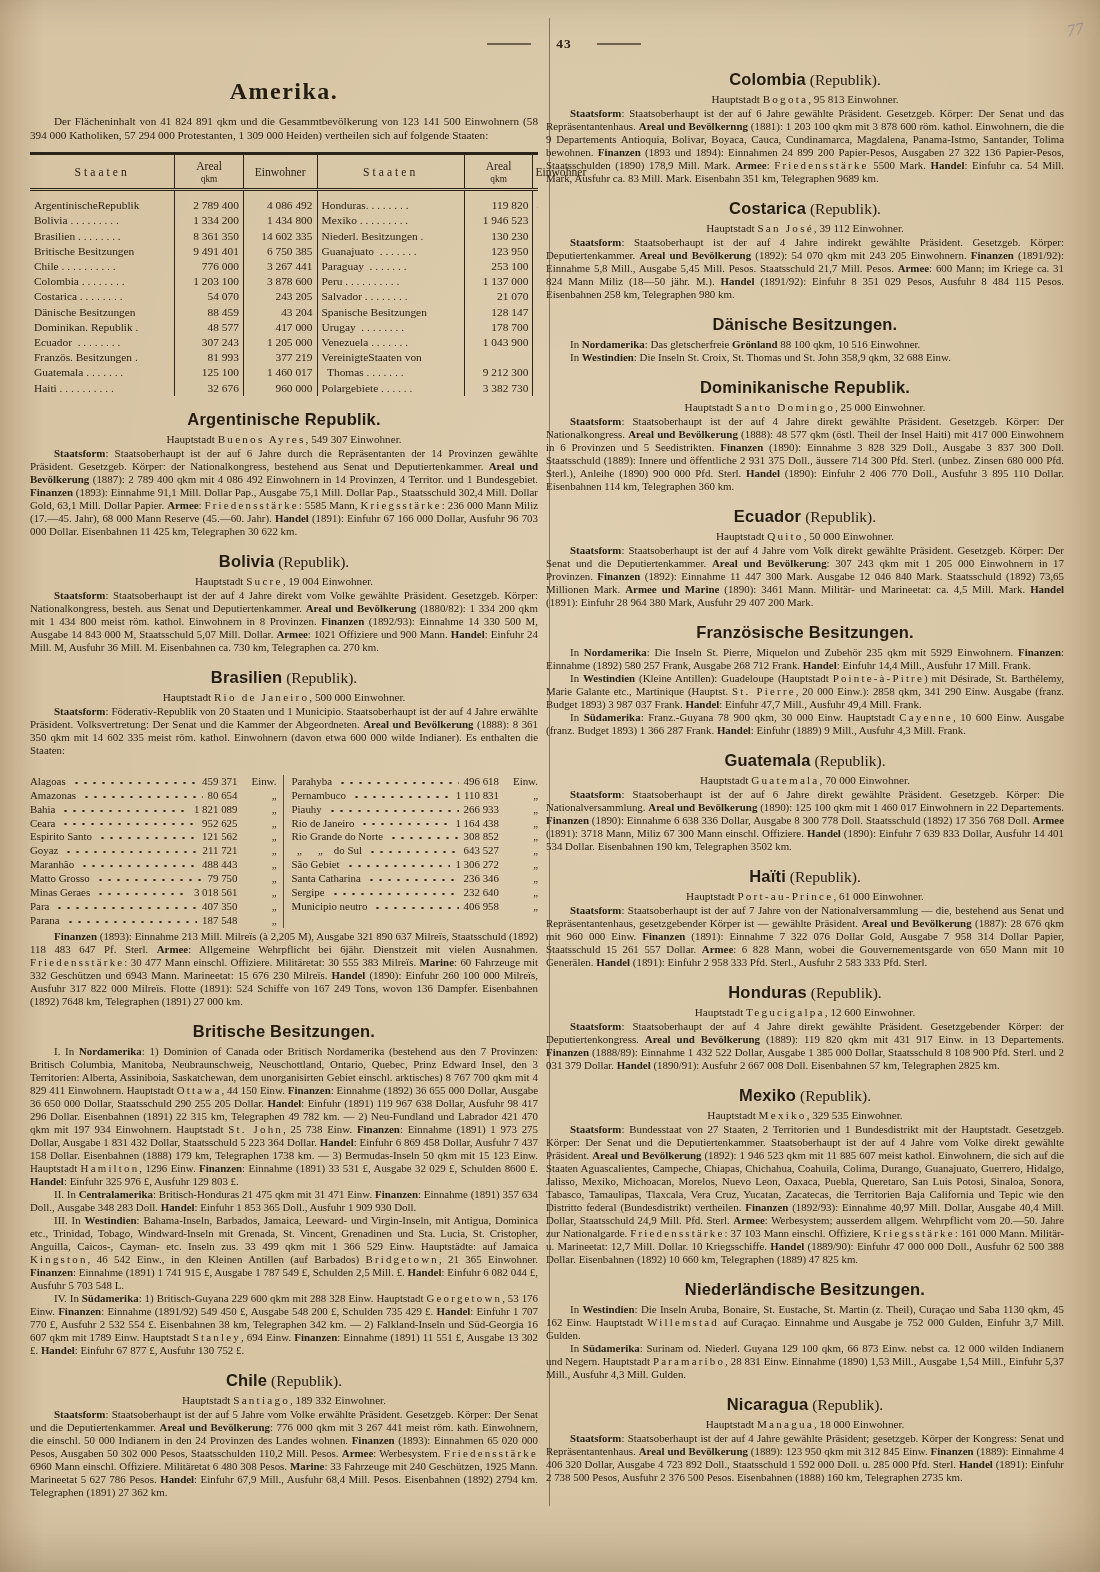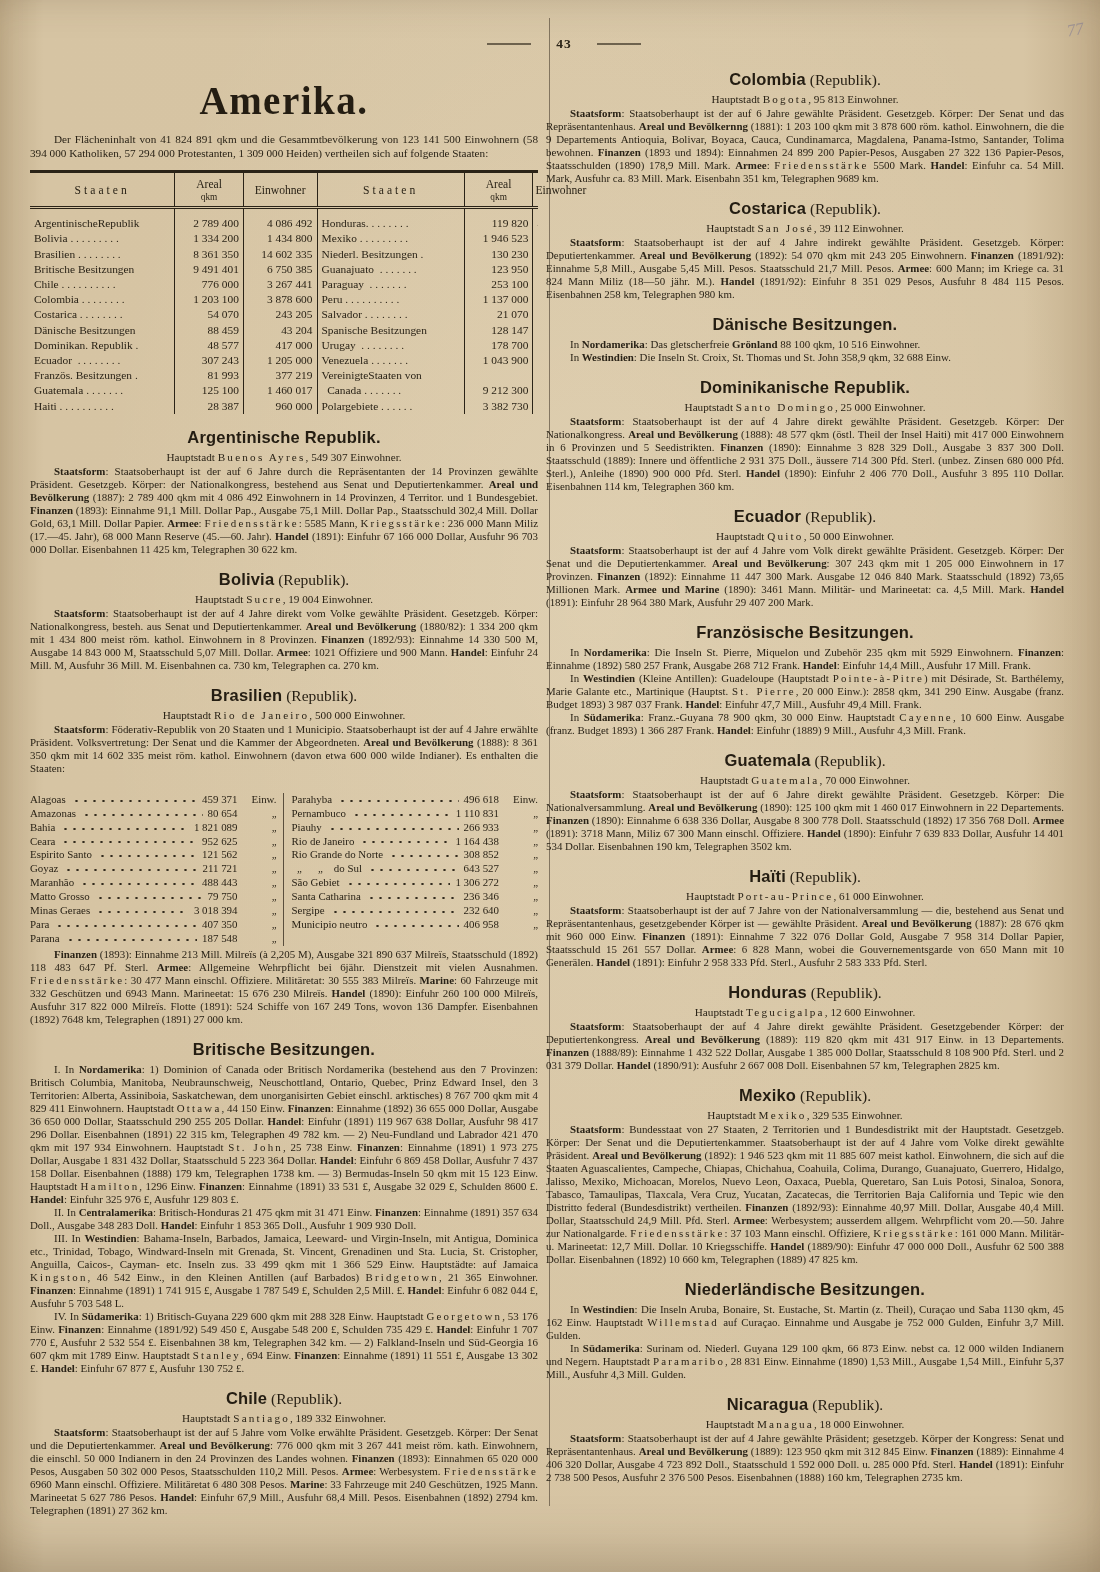--- a/index.html
+++ b/index.html
@@ -17,21 +17,21 @@
   
   .pagehead{position:absolute; top:36px; left:14px; width:100%; display:flex; justify-content:center; align-items:center; gap:25px; font-size:13.5px; font-weight:bold; letter-spacing:1px;}
   .pagehead .dash{width:44px; height:1.5px; background:#4a4030; opacity:.75;}
   .marginnote{position:absolute; top:20px; right:16px; font-style:italic; font-size:17px; color:rgba(95,95,150,.38); transform:rotate(-10deg);}
   
   #cols{position:absolute; top:56px; left:30px; width:1048px; height:1505px; display:flex;}
   #col-left{width:508px;}
   #col-right{width:518px; margin-left:8px;}
   .coldivider{position:absolute; top:18px; left:549px; width:1px; height:1488px; background:rgba(58,48,34,.55);}
   
-  .main-title{ text-align:center; font-family:"Liberation Serif",serif; font-weight:bold; font-size:39px; letter-spacing:1.5px; margin:22px 0 10px 0; color:#241d12;}
+  .main-title{ text-align:center; font-family:"Liberation Serif",serif; font-weight:bold; font-size:24px; letter-spacing:1.5px; margin:22px 0 10px 0; color:#241d12;}
   .intro{ font-size:11.2px; line-height:13.6px; text-align:justify; text-indent:24px; margin:0 0 10px 0;}
   
   table.ov{ width:100%; border-collapse:collapse; table-layout:fixed; border-top:3px solid #2a2317; margin:4px 0 8px 0;}
   table.ov th{ font-weight:normal; font-size:11.6px; vertical-align:middle; padding:5px 2px 4px 2px; border-bottom:3px double #2a2317;}
   table.ov th .hs{letter-spacing:3px;}
   table.ov th .unit{display:block; font-size:9.3px; margin-top:1px;}
   table.ov td{ font-size:11.4px; line-height:15.2px; padding:0 4px; overflow:hidden; white-space:pre;}
   table.ov tr:first-child td{padding-top:7px;}
   table.ov .bl{border-left:1px solid #2a2317;}
   table.ov .num{text-align:right;}
@@ -178,27 +178,27 @@
               <td class="num bl">81 993</td>
               <td class="num bl">377 219</td>
               <td class="bl">VereinigteStaaten von</td>
               <td class="num bl"></td>
               <td class="num bl"></td>
             </tr>
             <tr>
               <td>Guatemala . . . . . . .</td>
               <td class="num bl">125 100</td>
               <td class="num bl">1 460 017</td>
-              <td class="bl">  Canada . . . . . . .</td>
+              <td class="bl">  Thomas . . . . . . .</td>
               <td class="num bl">9 212 300</td>
               <td class="num bl">62 982 244</td>
             </tr>
             <tr>
               <td>Haiti . . . . . . . . . .</td>
-              <td class="num bl">28 387</td>
+              <td class="num bl">32 676</td>
               <td class="num bl">960 000</td>
               <td class="bl">Polargebiete . . . . . .</td>
               <td class="num bl">3 382 730</td>
               <td class="num bl">1 000</td>
             </tr>
           </tbody>
       </table>
 
       <div id="left-sections">
           <section>
@@ -261,21 +261,21 @@
                 </div>
                 <div class="srow">
                   <span class="sname">Matto Grosso</span>
                   <span class="sdots"></span>
                   <span class="sval">79 750</span>
                   <span class="sunit">„</span>
                 </div>
                 <div class="srow">
                   <span class="sname">Minas Geraes</span>
                   <span class="sdots"></span>
-                  <span class="sval">3 018 394</span>
+                  <span class="sval">3 018 561</span>
                   <span class="sunit">„</span>
                 </div>
                 <div class="srow">
                   <span class="sname">Para</span>
                   <span class="sdots"></span>
                   <span class="sval">407 350</span>
                   <span class="sunit">„</span>
                 </div>
                 <div class="srow">
                   <span class="sname">Parana</span>

